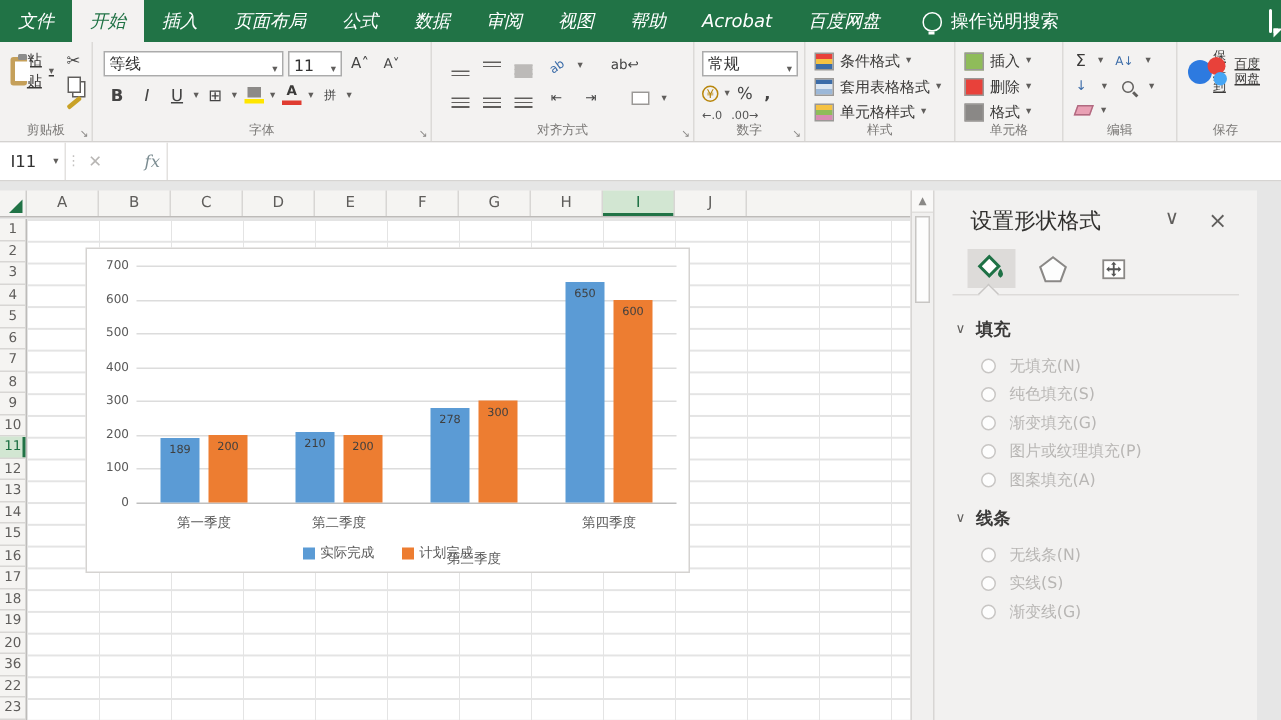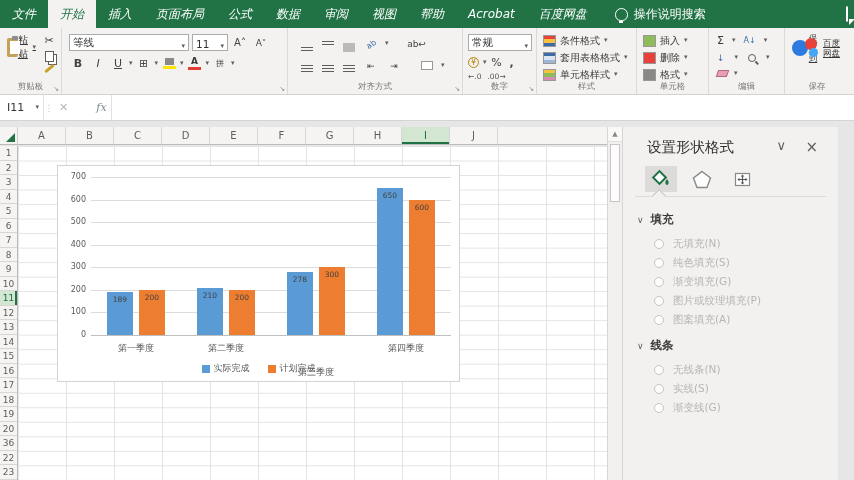--- a/index.html
+++ b/index.html
@@ -177,20 +177,21 @@
           </span>
       </span>
       <span class="caret">▾</span>
       <span class="mini">
         <span style="display:flex;flex-direction:column;align-items:center;font-size:9px;font-weight:bold;color:#3b3a39;line-height:1">A<i class="underbar" style="background:#e03c31"></i></span>
       </span>
       <span class="caret">▾</span>
       <span class="mini" style="font-size:8px">拼</span>
       <span class="caret">▾</span>
     </div>
+    <div class="grp-label">字体</div>
     <div class="launcher">↘</div>
   </div>
 
   <div class="grp" style="width:175px">
     <div class="row" style="gap:5px;margin:3px 0 5px 8px">
       <span class="iconbtn">
           <i class="lines" style="height:5px"></i>
         </span>
       <span class="iconbtn" style="align-items:center">
           <i class="lines" style="height:5px"></i>

